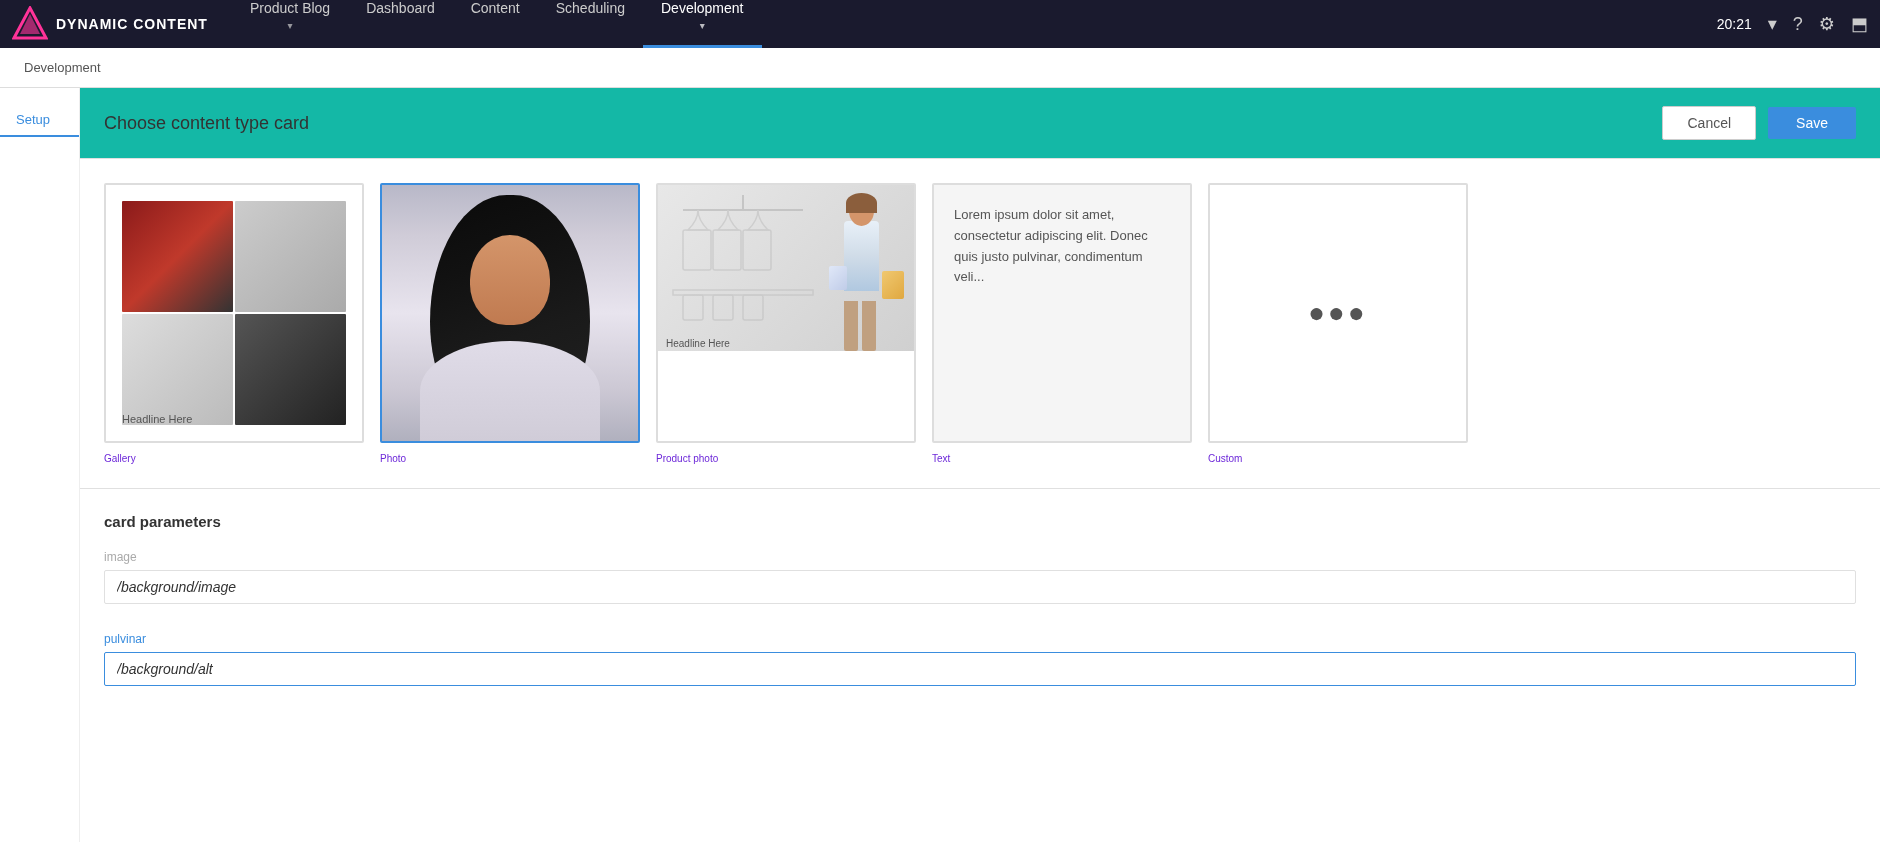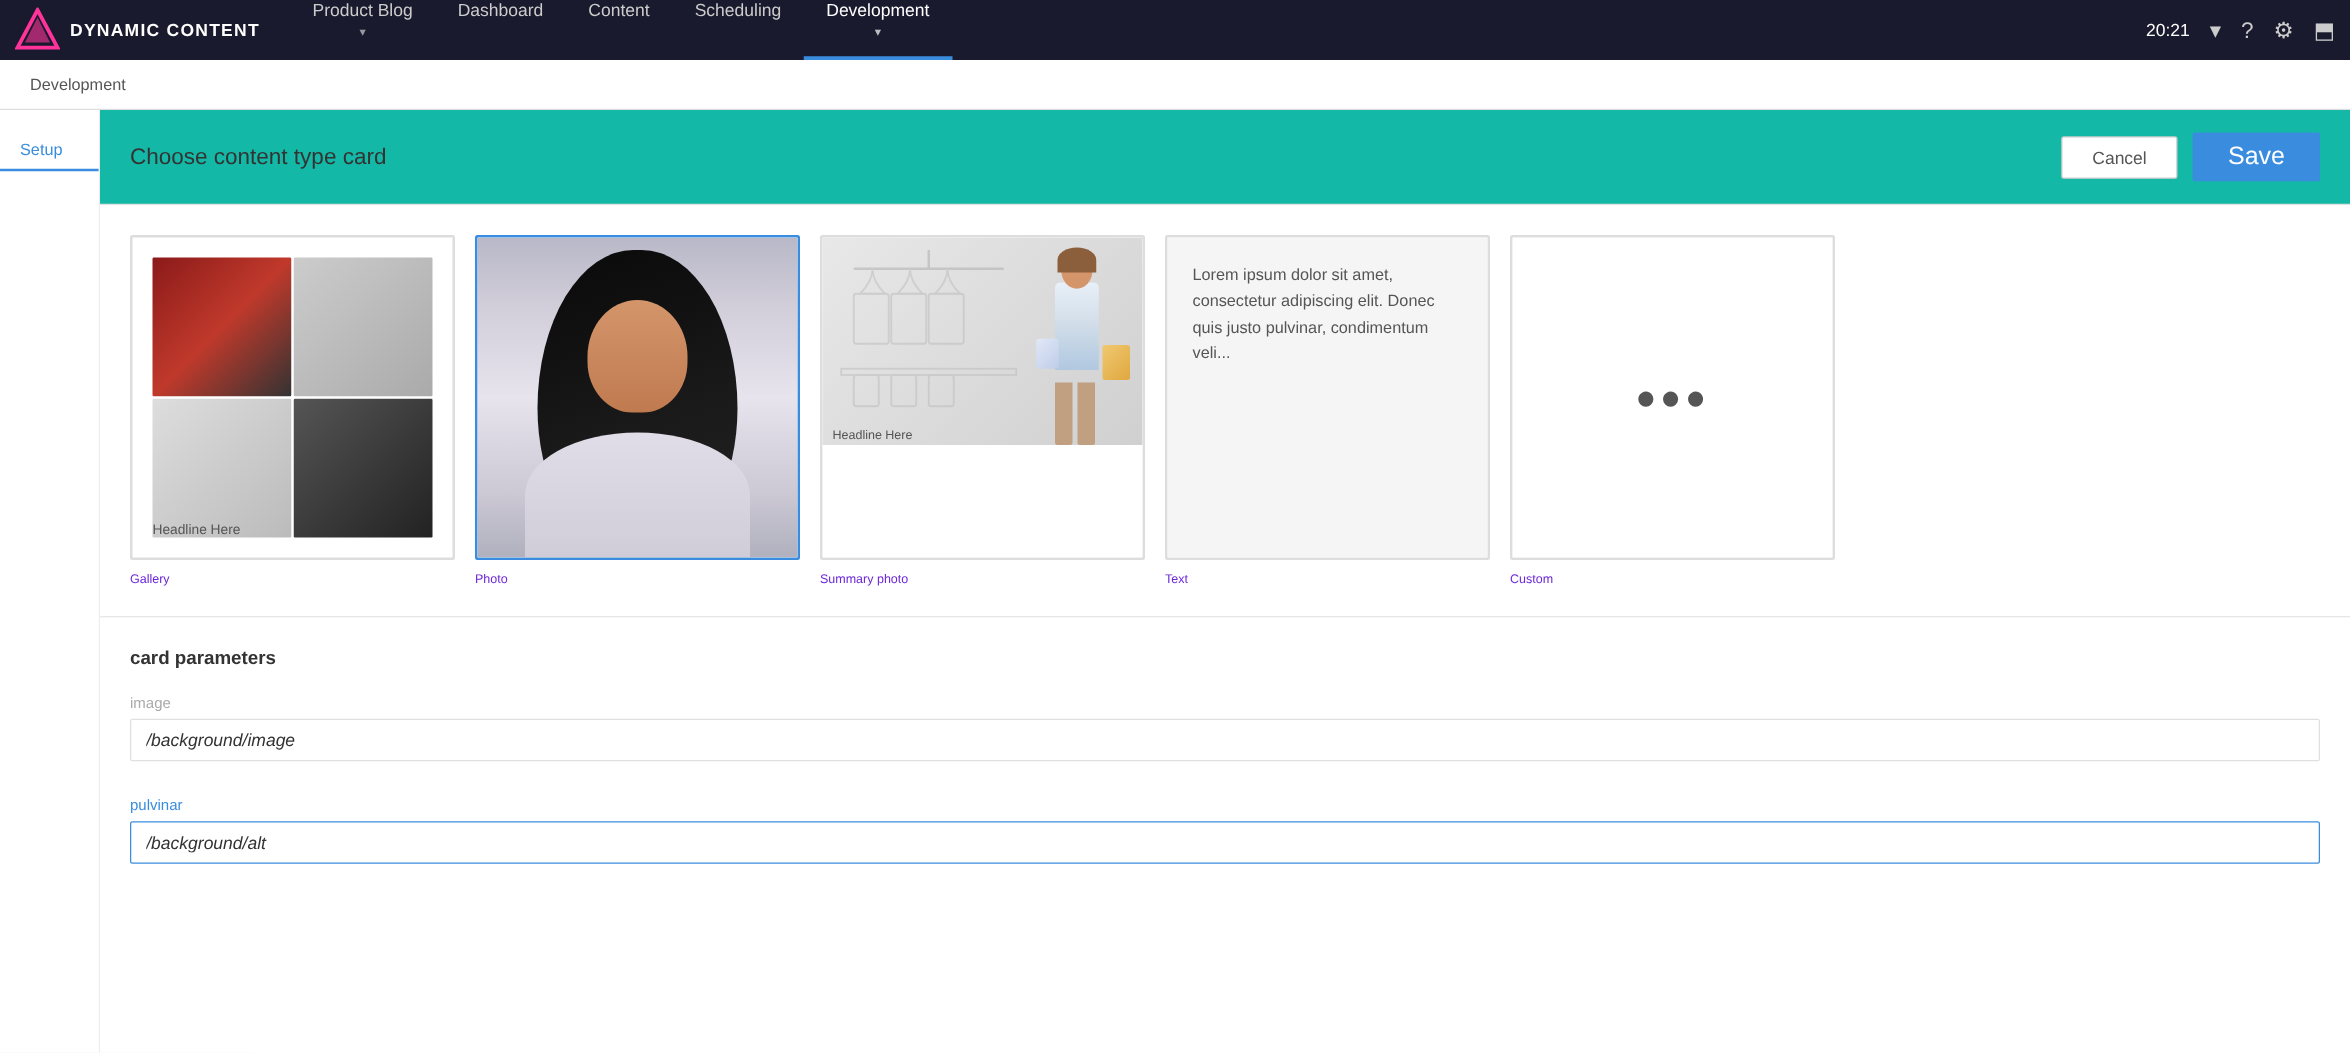--- a/index.html
+++ b/index.html
@@ -152,21 +152,21 @@
       border-radius: 2px;
       font-size: 14px;
       color: #555;
       cursor: pointer;
     }
     .btn-save {
       padding: 8px 28px;
       background: #3a8dde;
       border: none;
       border-radius: 2px;
-      font-size: 20px;
+      font-size: 14px;
       color: #fff;
       cursor: pointer;
       font-weight: 500;
     }
 
     
     .card-type-section {
       padding: 24px;
       display: flex;
       gap: 16px;
@@ -481,21 +481,21 @@
                      border-radius:2px;"></div>
                 <div style="position:absolute;top:75px;left:5px;width:18px;height:24px;
                      background:linear-gradient(135deg,#e0e8f8 0%,#c0cce8 100%);
                      border-radius:2px;"></div>
               </div>
               <span class="summary-headline">Headline Here</span>
             </div>
             <div class="summary-text-area"></div>
           </div>
         </div>
-        <span class="card-label">Summary photo</span>
+        <span class="card-label">Product photo</span>
       </div>
 
       <div class="card-type-item">
         <div class="card-preview">
           <div class="text-preview">
             <div class="text-content-mock">Lorem ipsum dolor sit amet, consectetur adipiscing elit. Donec quis justo pulvinar, condimentum veli...</div>
           </div>
         </div>
         <span class="card-label">Text</span>
       </div>

